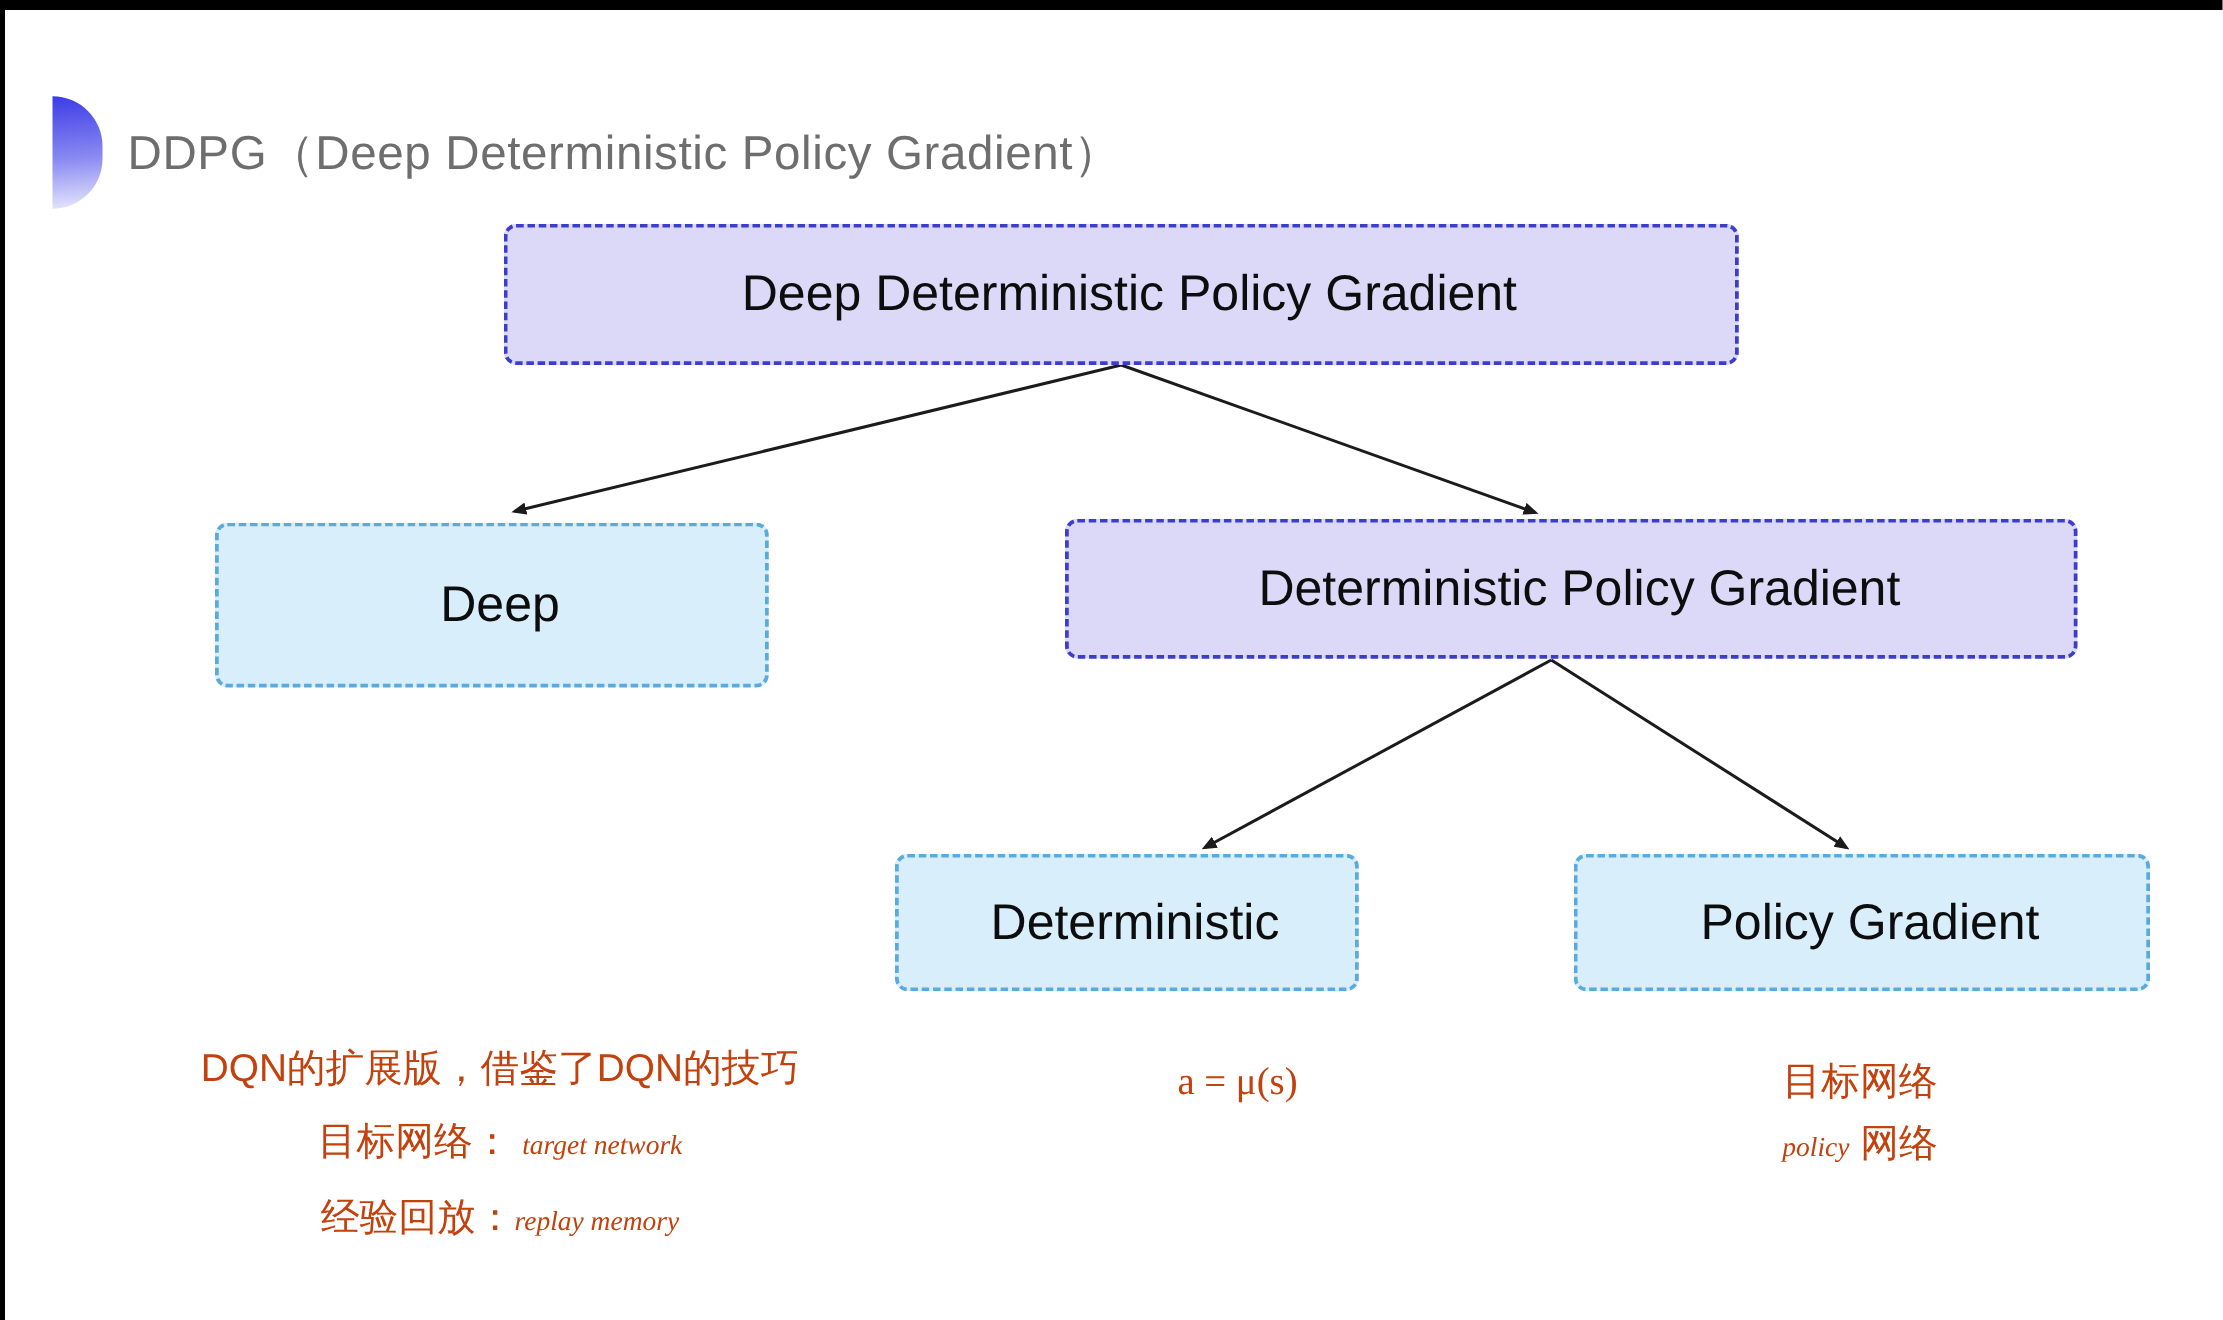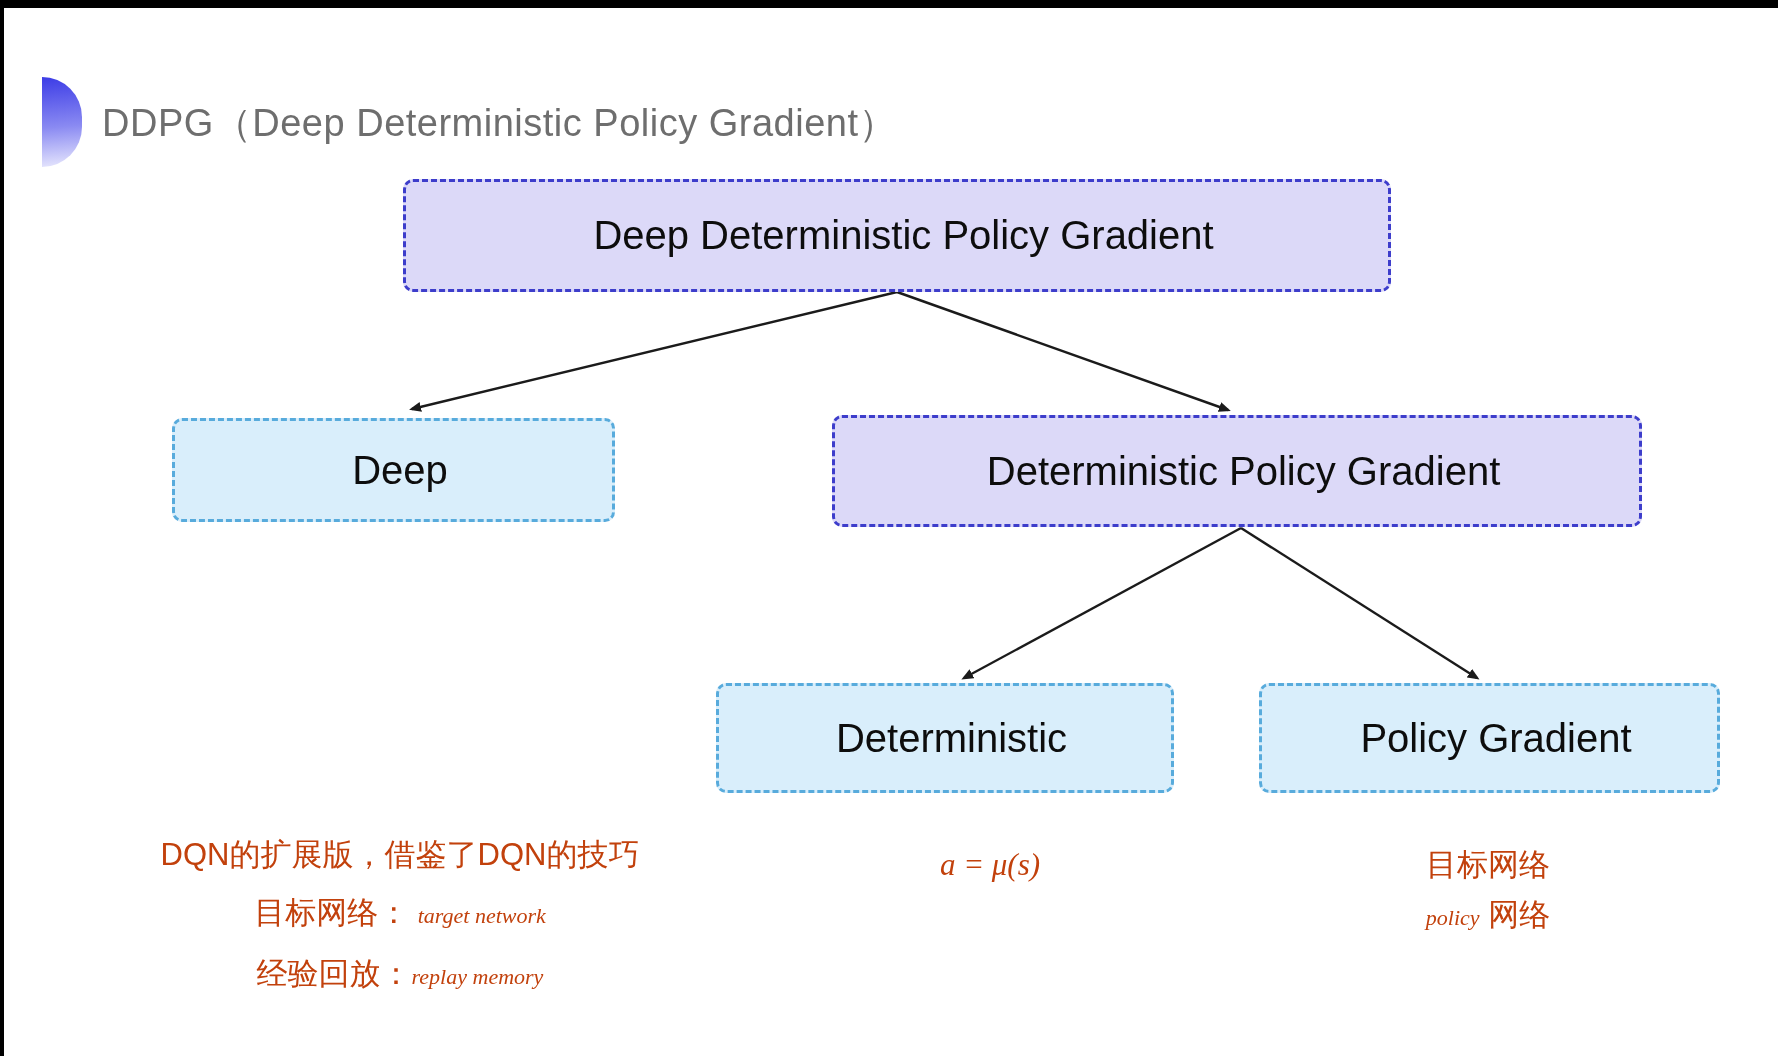--- a/index.html
+++ b/index.html
@@ -28,32 +28,32 @@
   
   .node{
     position:absolute;display:flex;align-items:center;justify-content:center;
     border-radius:10px;font-size:40px;color:#0d0d0d;text-align:center;
     border:3px dashed;box-sizing:border-box;white-space:nowrap;padding-left:13px;
   }
   .node.purple{background:var(--purple-fill,#dcd9f8);border-color:var(--purple-border,#3d3dcb);}
   .node.cyan{background:var(--cyan-fill,#d9eefb);border-color:var(--cyan-border,#58abdc);}
 
   #node-root{left:403px;top:179px;width:988px;height:113px;}
-  #node-deep{left:172px;top:418px;width:443px;height:104px;}
-  #node-dpg{left:832px;top:415px;width:810px;height:112px;}
-  #node-det{left:716px;top:683px;width:458px;height:110px;}
+  #node-deep{left:172px;top:418px;width:443px;height:132px;}
+  #node-dpg{left:852px;top:415px;width:810px;height:112px;}
+  #node-det{left:716px;top:683px;width:371px;height:110px;}
   #node-pg{left:1259px;top:683px;width:461px;height:110px;}
 
   svg.arrows{position:absolute;left:0;top:0;pointer-events:none;}
 
   
   .note{position:absolute;text-align:center;color:#c2410c;}
   .note .line{font-size:31px;line-height:58px;white-space:nowrap;}
   .term{font-family:"Liberation Serif","DejaVu Serif",serif;font-style:italic;font-size:22px;}
-  .formula{font-family:"Liberation Serif","DejaVu Serif",serif;font-style:italic;font-size:36px;}
+  .formula{font-family:"Liberation Serif","DejaVu Serif",serif;font-size:36px;}
   #note-deep{left:110px;top:826px;width:580px;}
   #note-det{left:790px;top:840px;width:400px;}
   #note-det .line{line-height:50px;}
   #note-pg{left:1288px;top:840px;width:400px;}
   #note-pg .line{line-height:50px;}
 </style>
 </head>
 <body>
 
 <div class="edge-top"></div>

